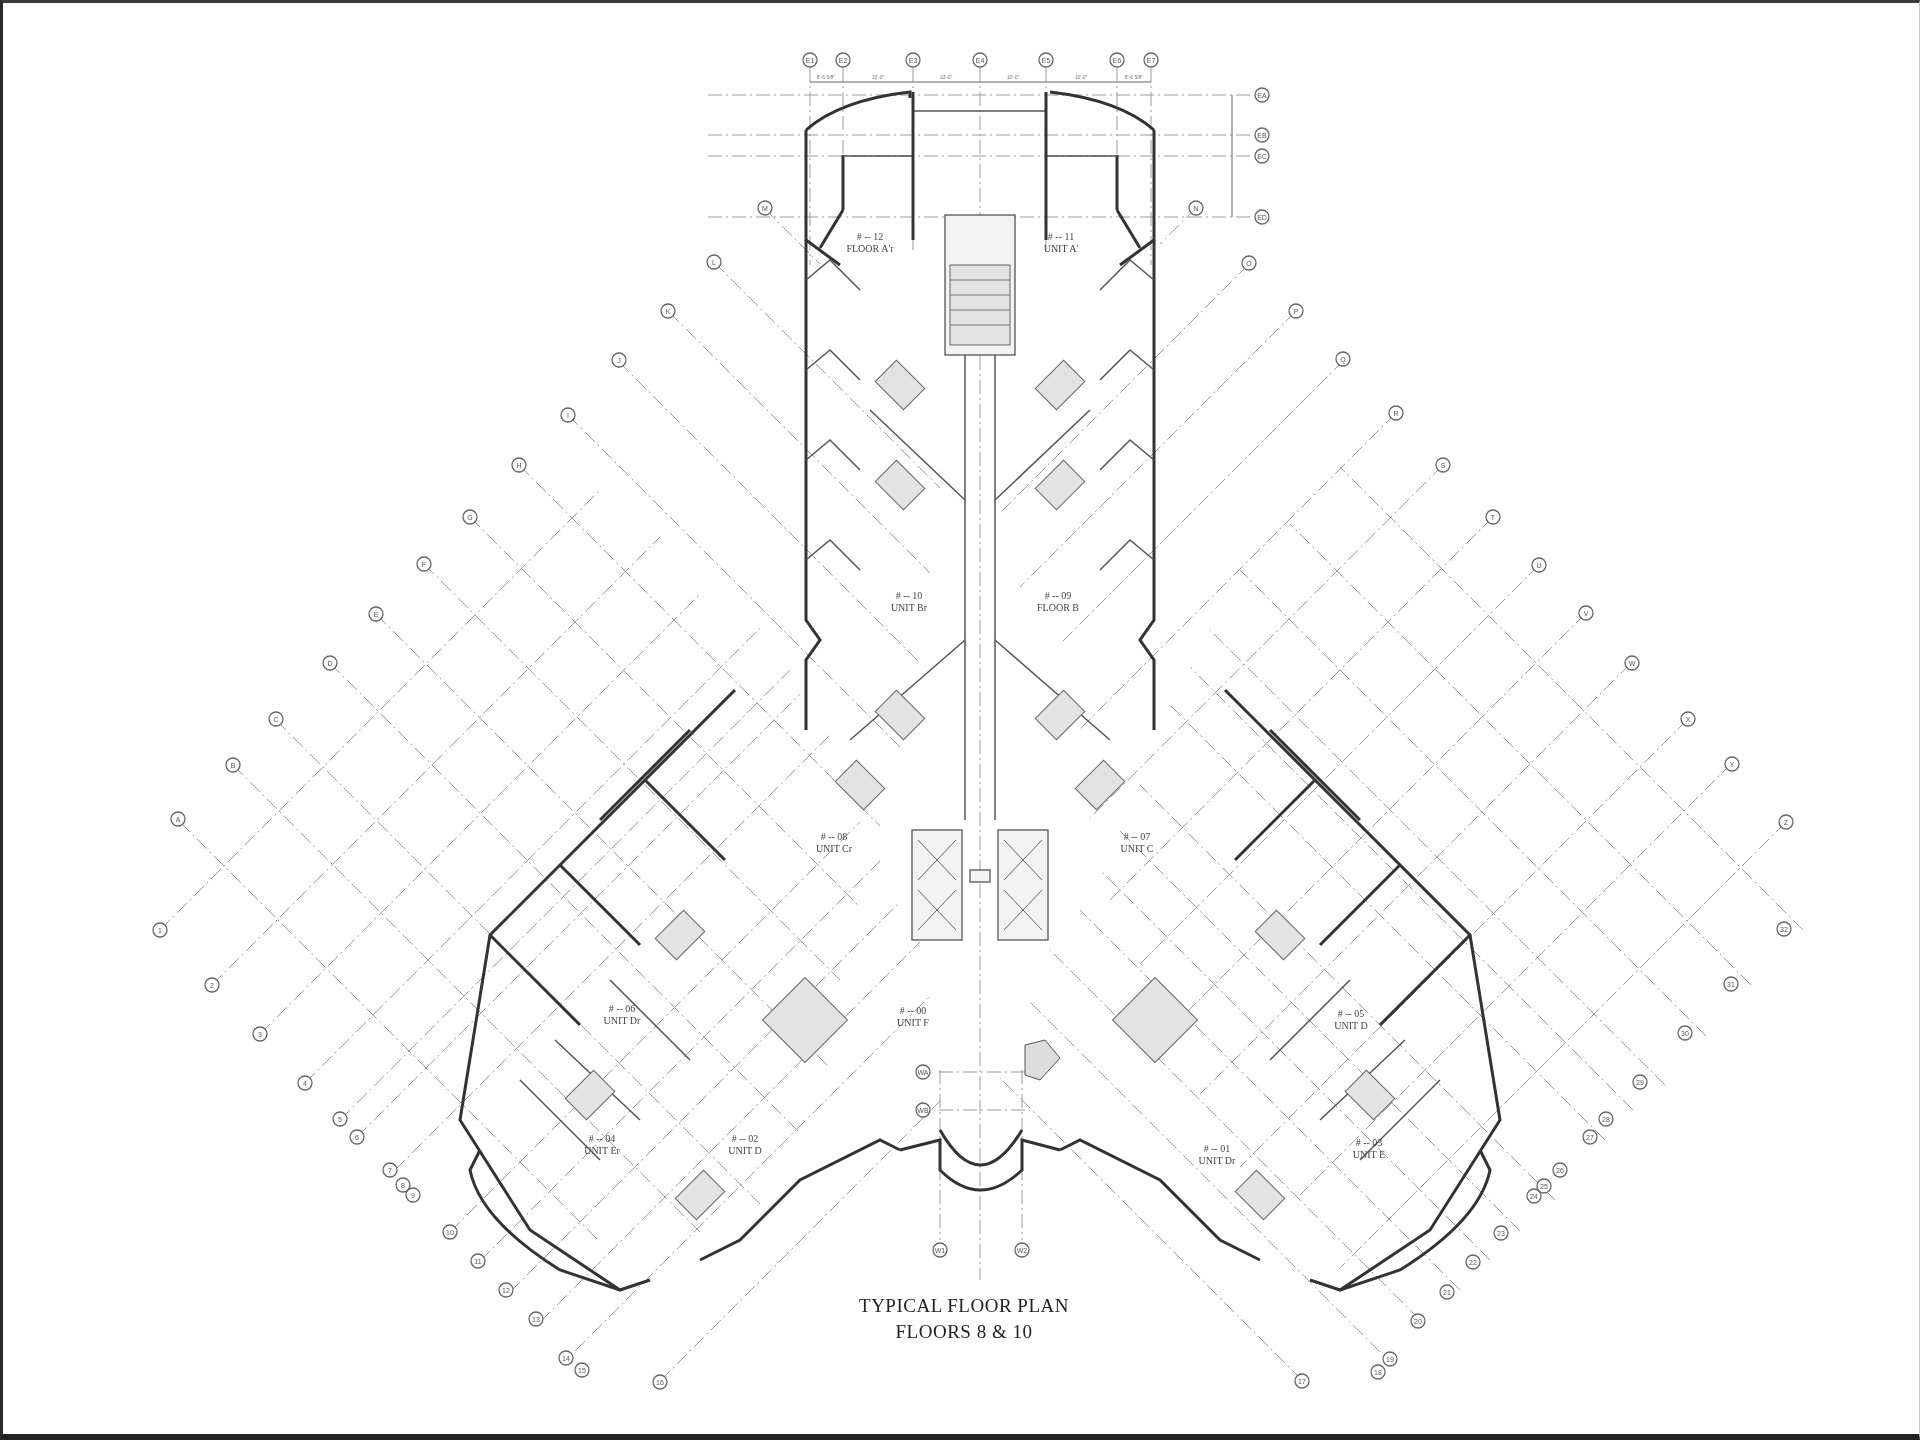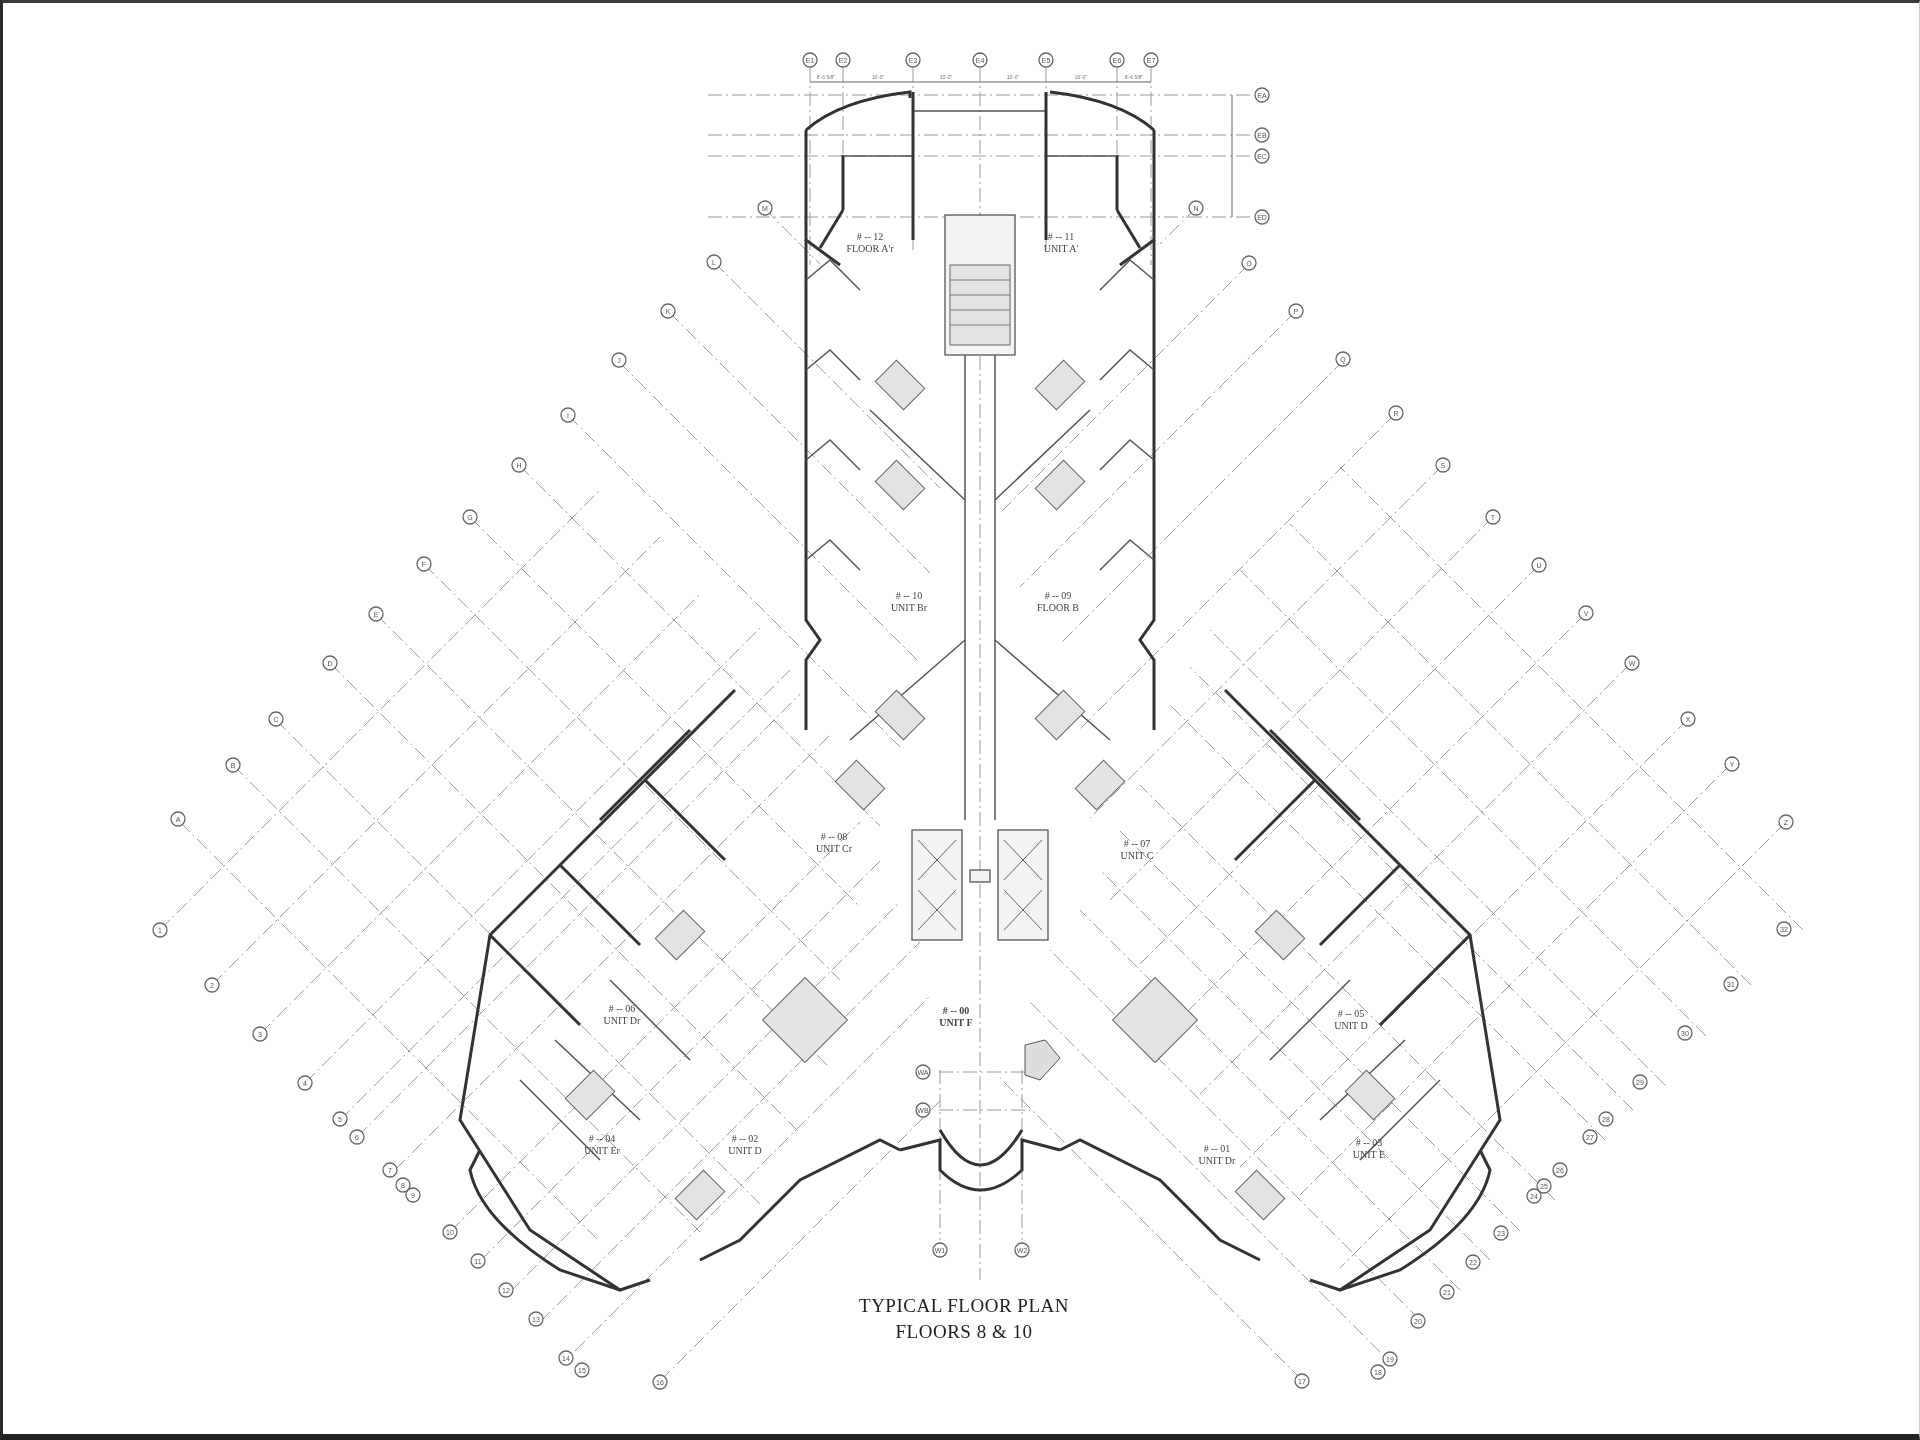--- a/index.html
+++ b/index.html
@@ -506,29 +506,29 @@
     <div>UNIT Br</div>
   </div>
 <div class="unit-label" style="left:1058px; top:590px;">
     <div># -- 09</div>
     <div>FLOOR B</div>
   </div>
 <div class="unit-label" style="left:834px; top:831px;">
     <div># -- 08</div>
     <div>UNIT Cr</div>
   </div>
-<div class="unit-label" style="left:1137px; top:831px;margin-top:7px;">
+<div class="unit-label" style="left:1137px; top:831px;">
     <div># -- 07</div>
     <div>UNIT C</div>
   </div>
 <div class="unit-label" style="left:622px; top:1003px;">
     <div># -- 06</div>
     <div>UNIT Dr</div>
   </div>
-<div class="unit-label" style="left:956px; top:1005px;font-weight:bold;">
+<div class="unit-label" style="left:913px; top:1005px;">
     <div># -- 00</div>
     <div>UNIT F</div>
   </div>
 <div class="unit-label" style="left:1351px; top:1008px;">
     <div># -- 05</div>
     <div>UNIT D</div>
   </div>
 <div class="unit-label" style="left:602px; top:1133px;">
     <div># -- 04</div>
     <div>UNIT Er</div>

